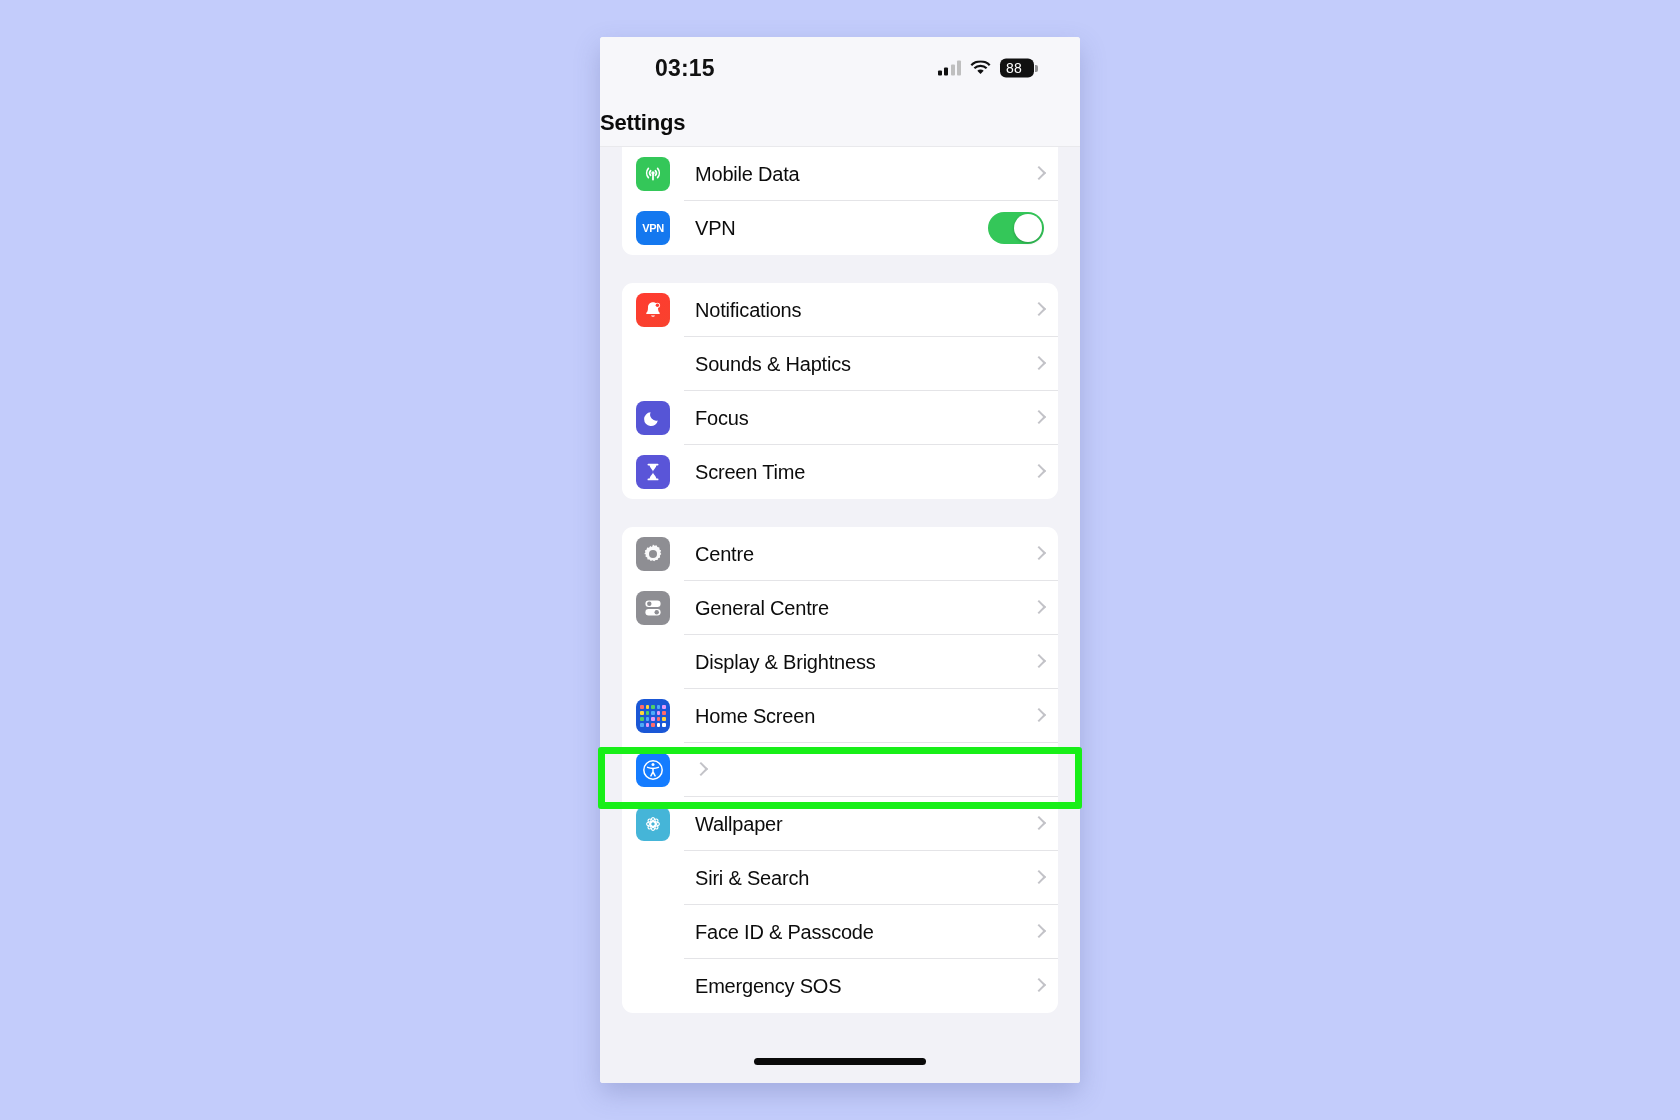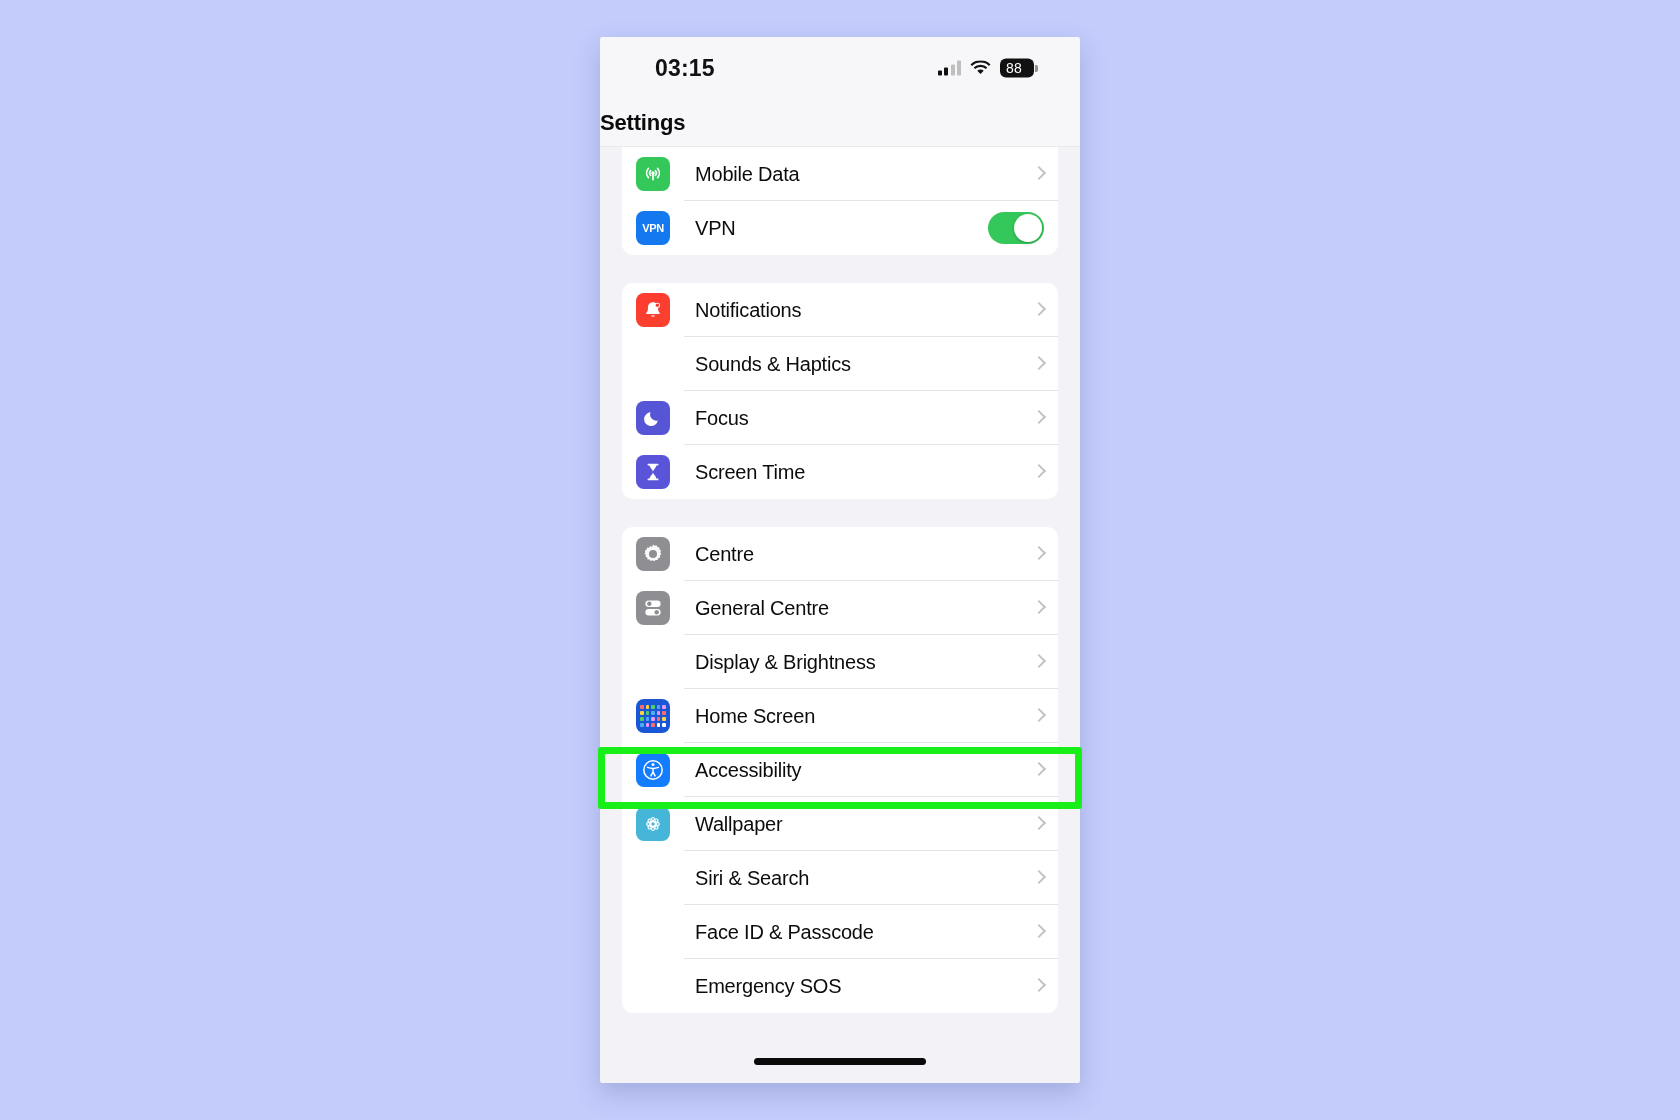--- a/index.html
+++ b/index.html
@@ -394,21 +394,20 @@
         </div>
         <div class="row">
           <span class="app-icon ic-accessibility">
             <svg width="24" height="24" viewBox="0 0 24 24">
               <circle cx="12" cy="12" r="9.2" fill="none" stroke="#fff" stroke-width="1.5"></circle>
               <circle cx="12" cy="6.6" r="1.5" fill="#fff"></circle>
               <path d="M6.6 9.4c1.8.7 3.5 1 5.4 1s3.6-.3 5.4-1" stroke="#fff" stroke-width="1.5" stroke-linecap="round" fill="none"></path>
               <path d="M12 10.4v3.4m0 0-2.1 4.1m2.1-4.1 2.1 4.1" stroke="#fff" stroke-width="1.5" stroke-linecap="round" fill="none"></path>
             </svg>
           </span>
-          <span class="label">Accessibility</span>
           <span class="chev"></span>
           <span class="sep"></span>
         </div>
         <div class="row">
           <span class="app-icon ic-wallpaper">
             <svg width="24" height="24" viewBox="0 0 24 24">
               <g fill="none" stroke="#fff" stroke-width="1.15">
                 <circle cx="12" cy="12" r="2.5"></circle>
                 <ellipse cx="12" cy="12" rx="2.4" ry="6.4"></ellipse>
                 <ellipse cx="12" cy="12" rx="2.4" ry="6.4" transform="rotate(45 12 12)"></ellipse>

